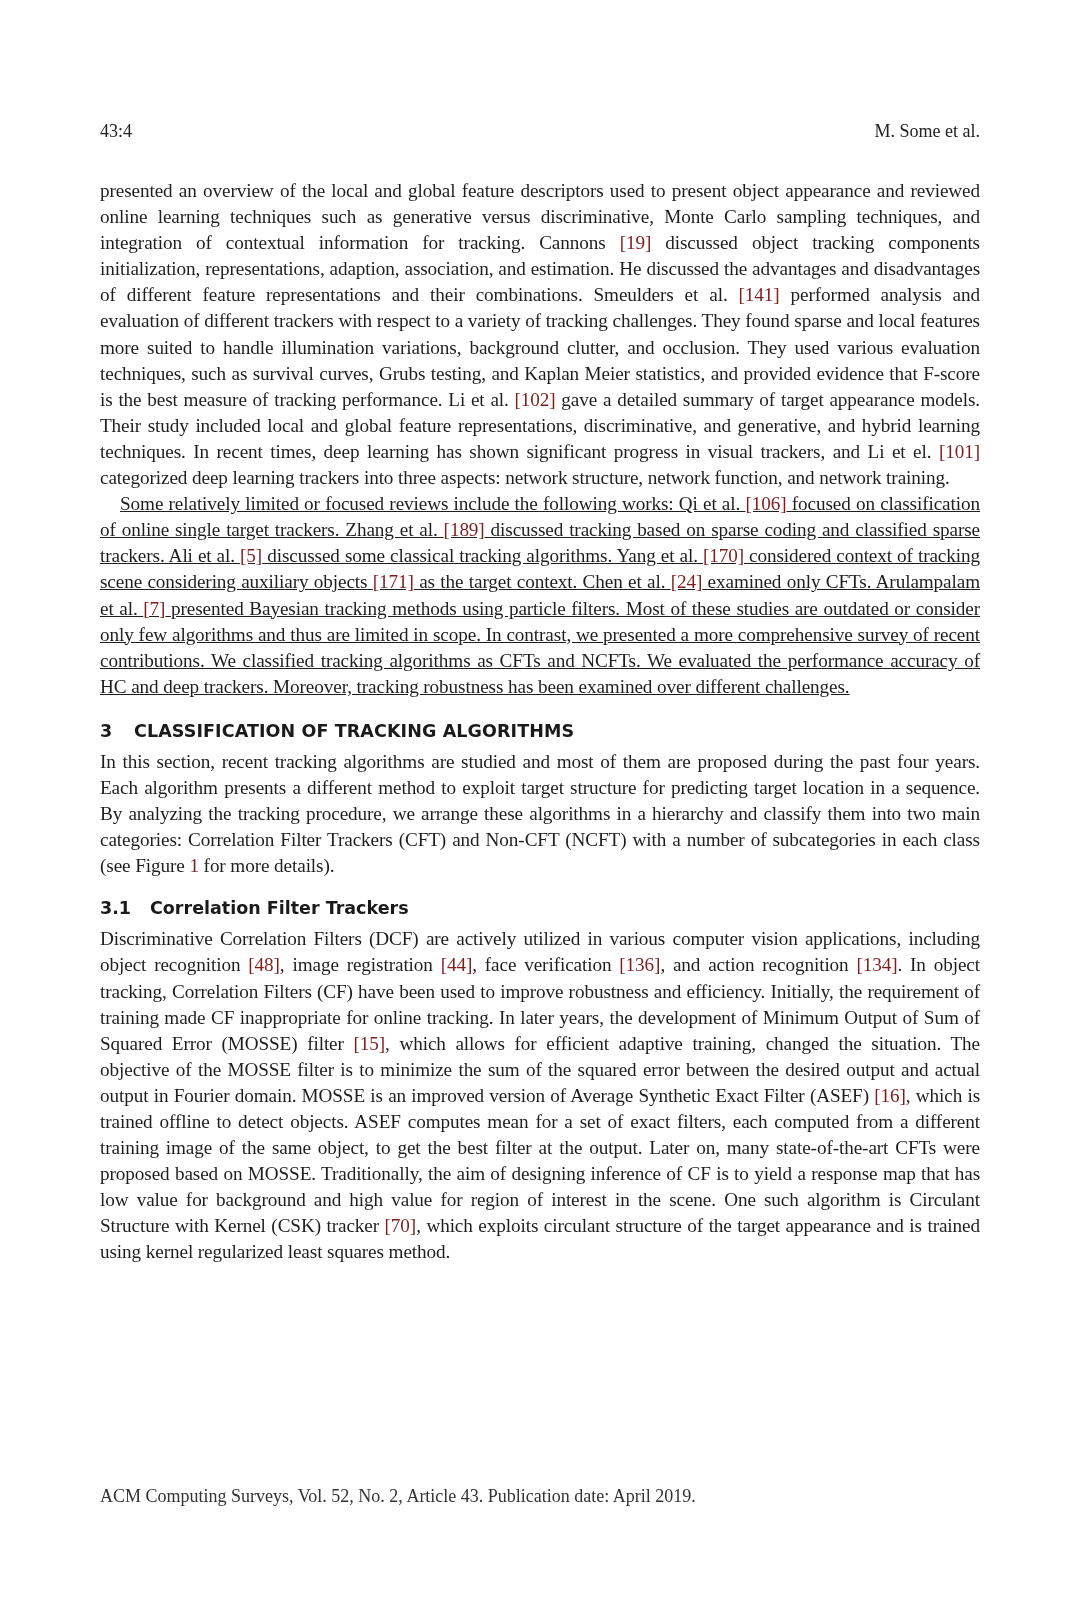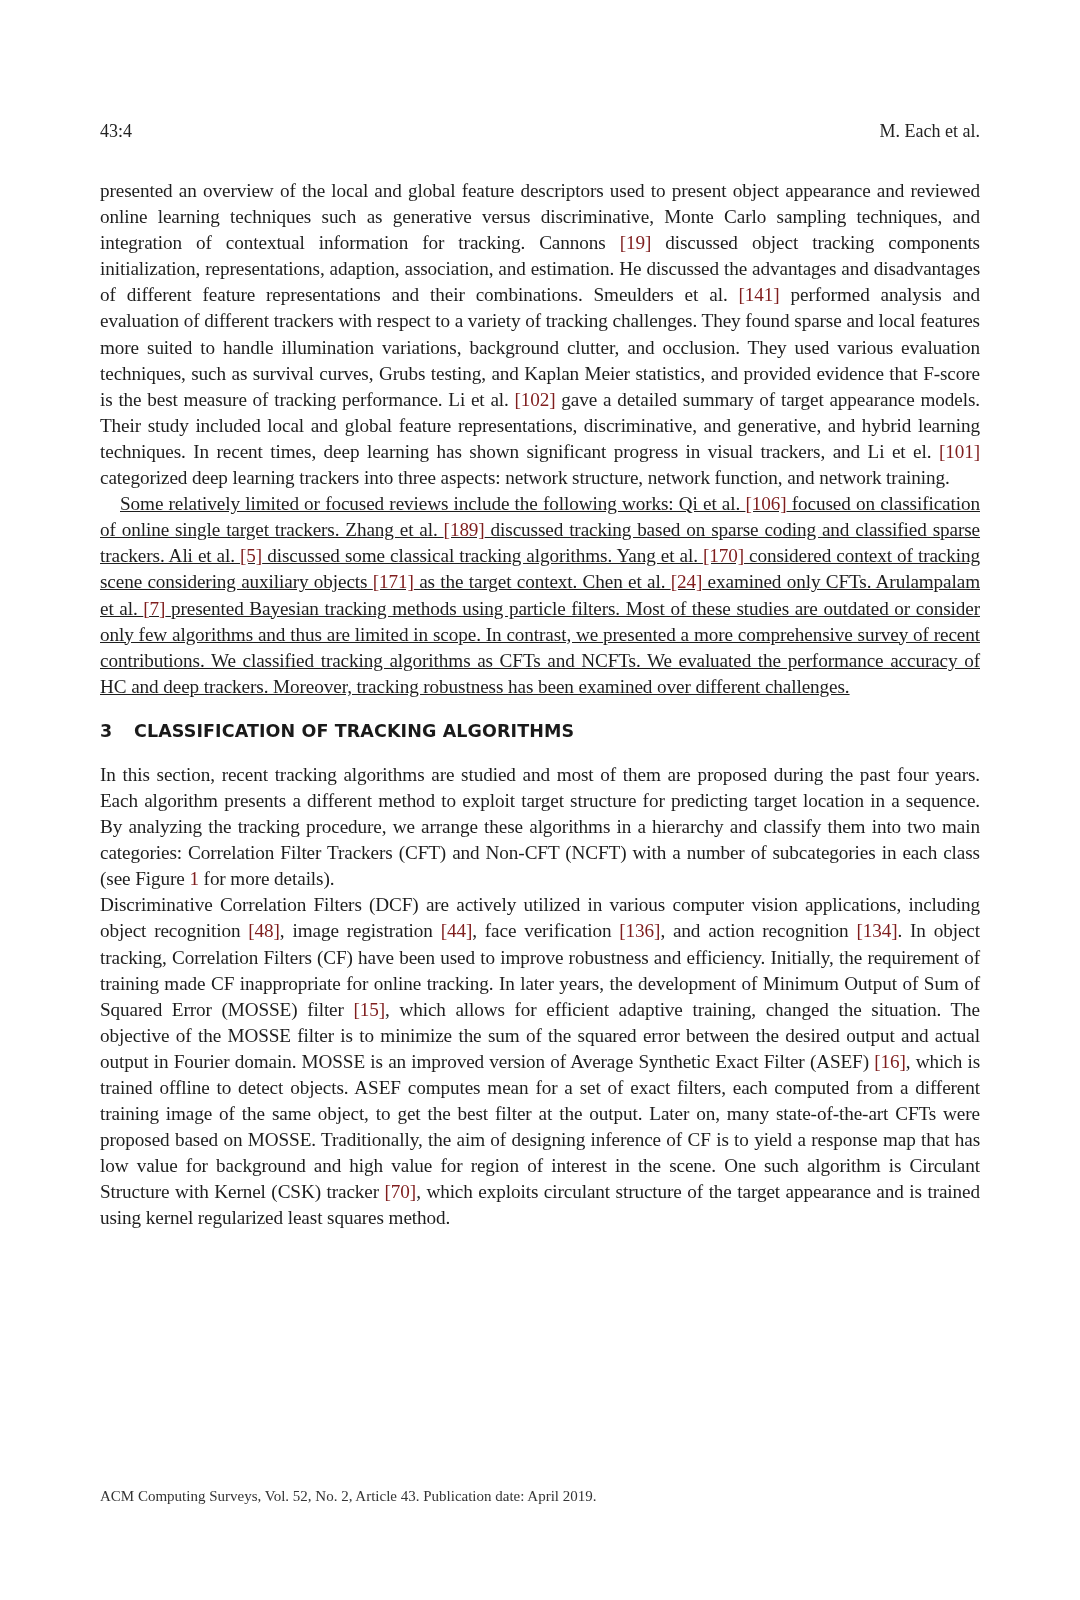--- a/index.html
+++ b/index.html
@@ -20,47 +20,50 @@
   .para {
     margin: 0; font-size: 19.2px; line-height: 26.1px;
     text-align: justify; hyphens: manual;
     letter-spacing: -0.1px;
   }
   .para.indent { text-indent: 20px; text-decoration: underline; }
   .seg-cite { color: #7f1d1d; }
   .section-heading {
     font-family: "DejaVu Sans", "Liberation Sans", sans-serif;
     font-weight: bold; font-size: 17.5px; letter-spacing: 0.1px;
-    margin: 19px 0 19px 0; line-height: 24px; color: #1a1a1a;
+    margin: 19px 0 6px 0; line-height: 24px; color: #1a1a1a;
   }
   .section-heading .num { display: inline-block; width: 34px; }
   .subsection-heading {
     font-family: "DejaVu Sans", "Liberation Sans", sans-serif;
     font-weight: bold; font-size: 17.5px;
     margin: 17px 0 6px 0; line-height: 24px; color: #1a1a1a;
   }
   .subsection-heading .num { display: inline-block; width: 50px; }
   .page-footer {
     position: absolute; top: 1486px; left: 100px;
-    font-size: 15px; line-height: 20px; color: #333;
+    font-size: 18px; line-height: 20px; color: #333;
   }
 </style>
 </head>
 <body>
 
 <div class="page-header">
   <span>43:4</span>
-  <span>M. Each et al.</span>
+  <span>M. Some et al.</span>
 </div>
 
 <div class="content">
   <p class="para"><span>presented an overview of the local and global feature descriptors used to present object appear­­ance and reviewed online learning techniques such as generative versus discriminative, Monte Carlo sampling techniques, and integration of contextual information for tracking. Cannons </span><a class="seg-cite">[19]</a><span> discussed object tracking components initialization, representations, adaption, association, and es­timation. He discussed the advantages and disadvantages of different feature representations and their combinations. Smeulders et al. </span><a class="seg-cite">[141]</a><span> performed analysis and evaluation of different trackers with respect to a variety of tracking challenges. They found sparse and local features more suited to handle illumination variations, background clutter, and occlusion. They used various evaluation techniques, such as survival curves, Grubs testing, and Kaplan Meier statistics, and provided evi­dence that F-score is the best measure of tracking performance. Li et al. </span><a class="seg-cite">[102]</a><span> gave a detailed sum­mary of target appearance models. Their study included local and global feature representations, discriminative, and generative, and hybrid learning techniques. In recent times, deep learning has shown significant progress in visual trackers, and Li et el. </span><a class="seg-cite">[101]</a><span> categorized deep learning trackers into three aspects: network structure, network function, and network training.</span></p>
   <p class="para indent"><span>Some relatively limited or focused reviews include the following works: Qi et al. </span><a class="seg-cite">[106]</a><span> focused on classification of online single target trackers. Zhang et al. </span><a class="seg-cite">[189]</a><span> discussed tracking based on sparse coding and classified sparse trackers. Ali et al. </span><a class="seg-cite">[5]</a><span> discussed some classical tracking algorithms. Yang et al. </span><a class="seg-cite">[170]</a><span> considered context of tracking scene considering auxiliary objects </span><a class="seg-cite">[171]</a><span> as the target context. Chen et al. </span><a class="seg-cite">[24]</a><span> examined only CFTs. Arulampalam et al. </span><a class="seg-cite">[7]</a><span> presented Bayesian tracking methods using particle filters. Most of these studies are outdated or consider only few algorithms and thus are limited in scope. In contrast, we presented a more comprehensive survey of recent contributions. We classified tracking algorithms as CFTs and NCFTs. We evaluated the performance accuracy of HC and deep trackers. Moreover, tracking robustness has been examined over different challenges.</span></p>
 
   <h2 class="section-heading">
     <span class="num">3</span><span>CLASSIFICATION OF TRACKING ALGORITHMS</span>
   </h2>
   <p class="para"><span>In this section, recent tracking algorithms are studied and most of them are proposed during the past four years. Each algorithm presents a different method to exploit target structure for predict­ing target location in a sequence. By analyzing the tracking procedure, we arrange these algorithms in a hierarchy and classify them into two main categories: Correlation Filter Trackers (CFT) and Non-CFT (NCFT) with a number of subcategories in each class (see Figure </span><a class="seg-cite">1</a><span> for more details).</span></p>
 
+  <h3 class="subsection-heading">
+    <span class="num">3.1</span><span>Correlation Filter Trackers</span>
+  </h3>
   <p class="para"><span>Discriminative Correlation Filters (DCF) are actively utilized in various computer vision applica­tions, including object recognition </span><a class="seg-cite">[48]</a><span>, image registration </span><a class="seg-cite">[44]</a><span>, face verification </span><a class="seg-cite">[136]</a><span>, and action recognition </span><a class="seg-cite">[134]</a><span>. In object tracking, Correlation Filters (CF) have been used to improve robustness and efficiency. Initially, the requirement of training made CF inappropriate for online tracking. In later years, the development of Minimum Output of Sum of Squared Error (MOSSE) filter </span><a class="seg-cite">[15]</a><span>, which allows for efficient adaptive training, changed the situation. The objective of the MOSSE filter is to minimize the sum of the squared error between the desired output and actual output in Fourier domain. MOSSE is an improved version of Average Synthetic Exact Filter (ASEF) </span><a class="seg-cite">[16]</a><span>, which is trained offline to detect objects. ASEF computes mean for a set of exact filters, each com­puted from a different training image of the same object, to get the best filter at the output. Later on, many state-of-the-art CFTs were proposed based on MOSSE. Traditionally, the aim of design­ing inference of CF is to yield a response map that has low value for background and high value for region of interest in the scene. One such algorithm is Circulant Structure with Kernel (CSK) tracker </span><a class="seg-cite">[70]</a><span>, which exploits circulant structure of the target appearance and is trained using kernel regularized least squares method.</span></p>
 </div>
 
 <div class="page-footer">ACM Computing Surveys, Vol. 52, No. 2, Article 43. Publication date: April 2019.</div>
 
 </body></html>

